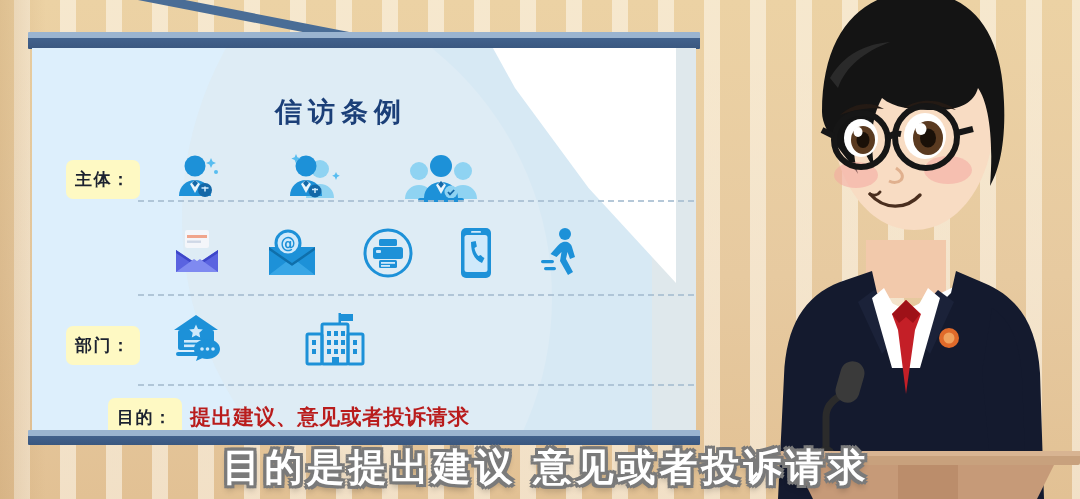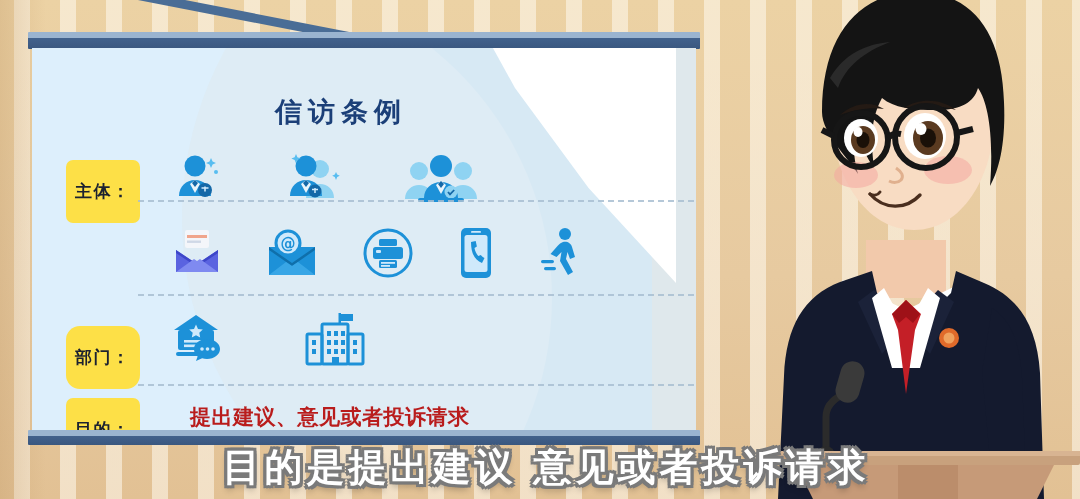--- a/index.html
+++ b/index.html
@@ -100,23 +100,23 @@
     font-size: 27px;
     font-weight: bold;
     letter-spacing: 6px;
     font-family: "DejaVu Serif", "Liberation Serif", serif;
     padding-left: 40px;
   }
 
   .row { position: absolute; left: 0; width: 100%; }
   .row .label {
     position: absolute; left: 34px;
-    background: #fde047;
+    background: #fef9c3;
     border-radius: 7px;
-    padding: 20px 9px;
+    padding: 8px 9px;
     color: #1c2230;
     font-size: 17px;
     font-weight: bold;
     letter-spacing: 1.5px;
     font-family: "DejaVu Serif", "Liberation Serif", serif;
     white-space: nowrap;
   }
   .row .icons {
     position: absolute; left: 140px; top: 0;
     display: flex; align-items: center;
@@ -289,21 +289,21 @@
                 <path d="M25 15c4-1 8 1 9 5l3 10-5 2-2.5-7-1.5 7 7 13-5 3-8-14 1.5-9-5 5-6-3 7-8c1.7-2 3.4-3.3 5.5-4z" fill="#1d91d8"></path>
                 <rect x="3" y="33" width="13" height="3.2" rx="1.6" fill="#1d91d8"></rect>
                 <rect x="6" y="40" width="12" height="3.2" rx="1.6" fill="#1d91d8"></rect>
               </svg>
             </span>
           </div>
         </div>
         <div class="divider" style="top:246px;"></div>
 
         <div class="row" style="top:256px; height:70px;">
-          <div class="label" style="top:22px;border-radius:14px;">部门：</div>
+          <div class="label" style="top:22px;">部门：</div>
           <div class="icons" style="top:8px; gap:74px;">
 
             <span class="ico">
               <svg width="58" height="56" viewBox="0 0 58 56">
                 <path d="M24 2L46 17H2z" fill="#1d91d8"></path>
                 <rect x="6" y="17" width="36" height="20" rx="2" fill="#1d91d8"></rect>
                 <path d="M24 11.5l2 4.4 4.8.6-3.5 3.3.9 4.8-4.2-2.3-4.2 2.3.9-4.8-3.5-3.3 4.8-.6z" fill="#cfe9fb"></path>
                 <rect x="12" y="27" width="24" height="2.6" fill="#cfe9fb"></rect>
                 <rect x="12" y="31.5" width="24" height="2.6" fill="#cfe9fb"></rect>
                 <rect x="4" y="39" width="40" height="4" rx="2" fill="#1d91d8"></rect>
@@ -335,21 +335,21 @@
                 <rect x="28" y="45" width="7" height="7" fill="#1d91d8"></rect>
                 <rect x="34.5" y="1" width="2.5" height="12" fill="#1d91d8"></rect>
                 <path d="M37 2h12v7H37z" fill="#1d91d8"></path>
               </svg>
             </span>
           </div>
         </div>
         <div class="divider" style="top:336px;"></div>
 
         <div class="row" style="top:348px; height:40px;">
-          <div class="label" style="top:2px;">目的：</div>
+          <div class="label" style="top:2px;margin-left:42px;">目的：</div>
           <div class="purpose-text" style="top:7px;">提出建议、意见或者投诉请求</div>
         </div>
 
       </div>
     </div>
   </div>
 
   <div class="character">
     <svg width="336" height="509" viewBox="0 0 336 509">
 

